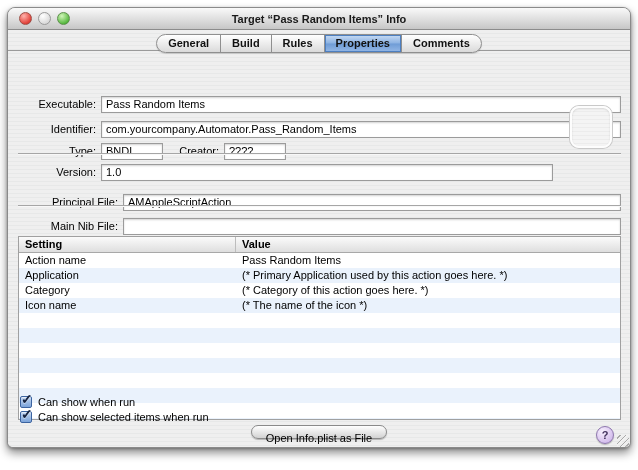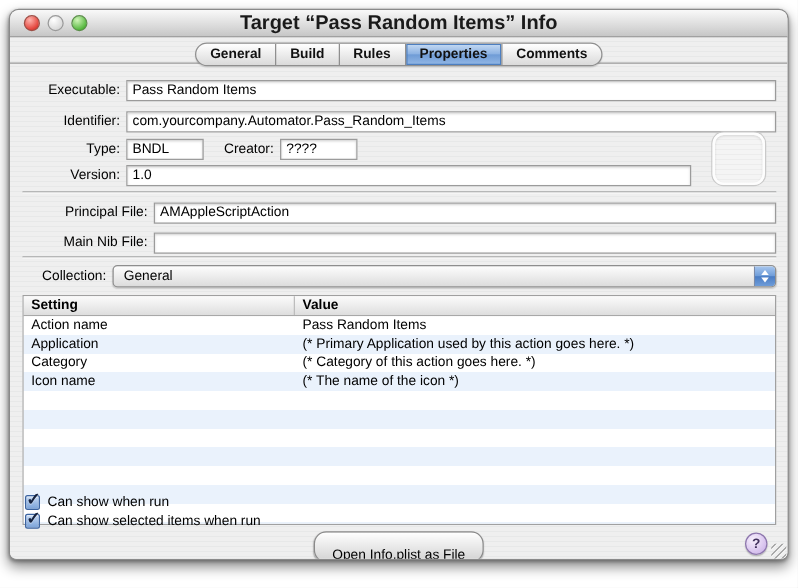--- a/index.html
+++ b/index.html
@@ -15,21 +15,21 @@
     position: relative; height: 22px;
     background: linear-gradient(#f9f9f9, #d6d6d6 70%, #c6c6c6);
     border-bottom: 1px solid #8c8c8c;
     display: flex; align-items: center; justify-content: center;
   }
   .traffic { position: absolute; left: 11px; top: 4px; display: flex; gap: 6px; }
   .light { width: 13px; height: 13px; border-radius: 50%; }
   .light.close { background: radial-gradient(circle at 35% 28%, #ffb3ac, #e2423a 70%, #b03028); border: 1px solid #9e4f46; }
   .light.minimize { background: radial-gradient(circle at 35% 28%, #ffffff, #d8d8d8 75%, #bfbfbf); border: 1px solid #9a9a9a; }
   .light.zoom { background: radial-gradient(circle at 35% 28%, #d0f5b8, #51b53a 75%, #2f8c22); border: 1px solid #5d8f4c; }
-  .title-text { font-size: 16px; font-weight: bold; color: #1a1a1a; letter-spacing: 0; }
+  .title-text { font-size: 11px; font-weight: bold; color: #1a1a1a; letter-spacing: 0; }
   
   .content {
     position: relative; height: 418px;
     background: repeating-linear-gradient(180deg, #efefef 0 3px, #e7e8e8 3px 4px);
     font-size: 11px; color: #000;
   }
   
   .tab-line { position: absolute; left: 0; right: 0; top: 20px; border-top: 1px solid #9a9a9a; }
   .tabbar { position: absolute; left: 0; right: 0; top: 4px; display: flex; justify-content: center; }
   .segmented {
@@ -40,21 +40,21 @@
   .segment {
     padding: 0 11px; line-height: 17px; font-size: 11px; font-weight: bold; color: #111;
     border-left: 1px solid #8f8f8f; cursor: default; white-space: nowrap;
   }
   .segment:first-child { border-left: none; }
   .segment.selected {
     background: linear-gradient(#c8dcf4 0%, #8cb2e2 48%, #6f9cd6 52%, #94b8e6 100%);
     box-shadow: inset 0 0 0 1px #4d7fc0; border-radius: 0;
   }
   
-  .form-row { position: absolute; left: 10px; right: 9px; display: flex; align-items: center; height: 18px; }
+  .form-row { position: absolute; left: 10px; right: 9px; display: flex; align-items: center; height: 18px; margin-top: 32px; }
   .flabel { text-align: right; margin-right: 5px; white-space: nowrap; }
   .flabel.w78 { width: 78px; flex: none; }
   .flabel.w100 { width: 100px; flex: none; }
   .flabel.w67 { width: 67px; flex: none; }
   .tfield {
     flex: 1; height: 17px; border: 1px solid #9b9b9b; background: #fff;
     font-family: "Liberation Sans", sans-serif; font-size: 11px; color: #000;
     padding: 0 4px; box-shadow: inset 0 1px 2px rgba(0,0,0,0.18); outline: none;
   }
   .tfield.small { flex: none; width: 62px; }
@@ -107,21 +107,21 @@
     background: linear-gradient(#c3d7f2, #7ba3d9); box-shadow: inset 0 1px 1px rgba(255,255,255,0.6);
   }
   .checkmark {
     position: absolute; left: 0px; top: -6px; font-size: 14px; font-weight: bold; color: #16233f;
     text-shadow: 0 1px 0 rgba(255,255,255,0.4);
   }
   .cb-label { line-height: 14px; }
   
   .footer-btn-row { position: absolute; left: 0; right: 0; top: 395px; display: flex; justify-content: center; }
   .push-button {
-    height: 25px; padding: 10px 14px; border: 1px solid #8a8a8a; border-radius: 10px;
+    height: 14px; padding: 4px 14px; border: 1px solid #8a8a8a; border-radius: 10px;
     background: linear-gradient(#ffffff, #d2d2d2); font-family: "Liberation Sans", sans-serif;
     font-size: 11px; color: #000; line-height: 17px; box-shadow: 0 1px 1px rgba(0,0,0,0.25);
     cursor: default;
     text-align: center;
   }
   .help-button {
     position: absolute; right: 16px; top: 396px; width: 18px; height: 18px; border-radius: 50%;
     background: radial-gradient(circle at 35% 30%, #f7f0fd, #d3bcec 75%, #bfa5de);
     border: 1px solid #8d76ad; box-shadow: 0 1px 1px rgba(0,0,0,0.25);
     display: flex; align-items: center; justify-content: center;

